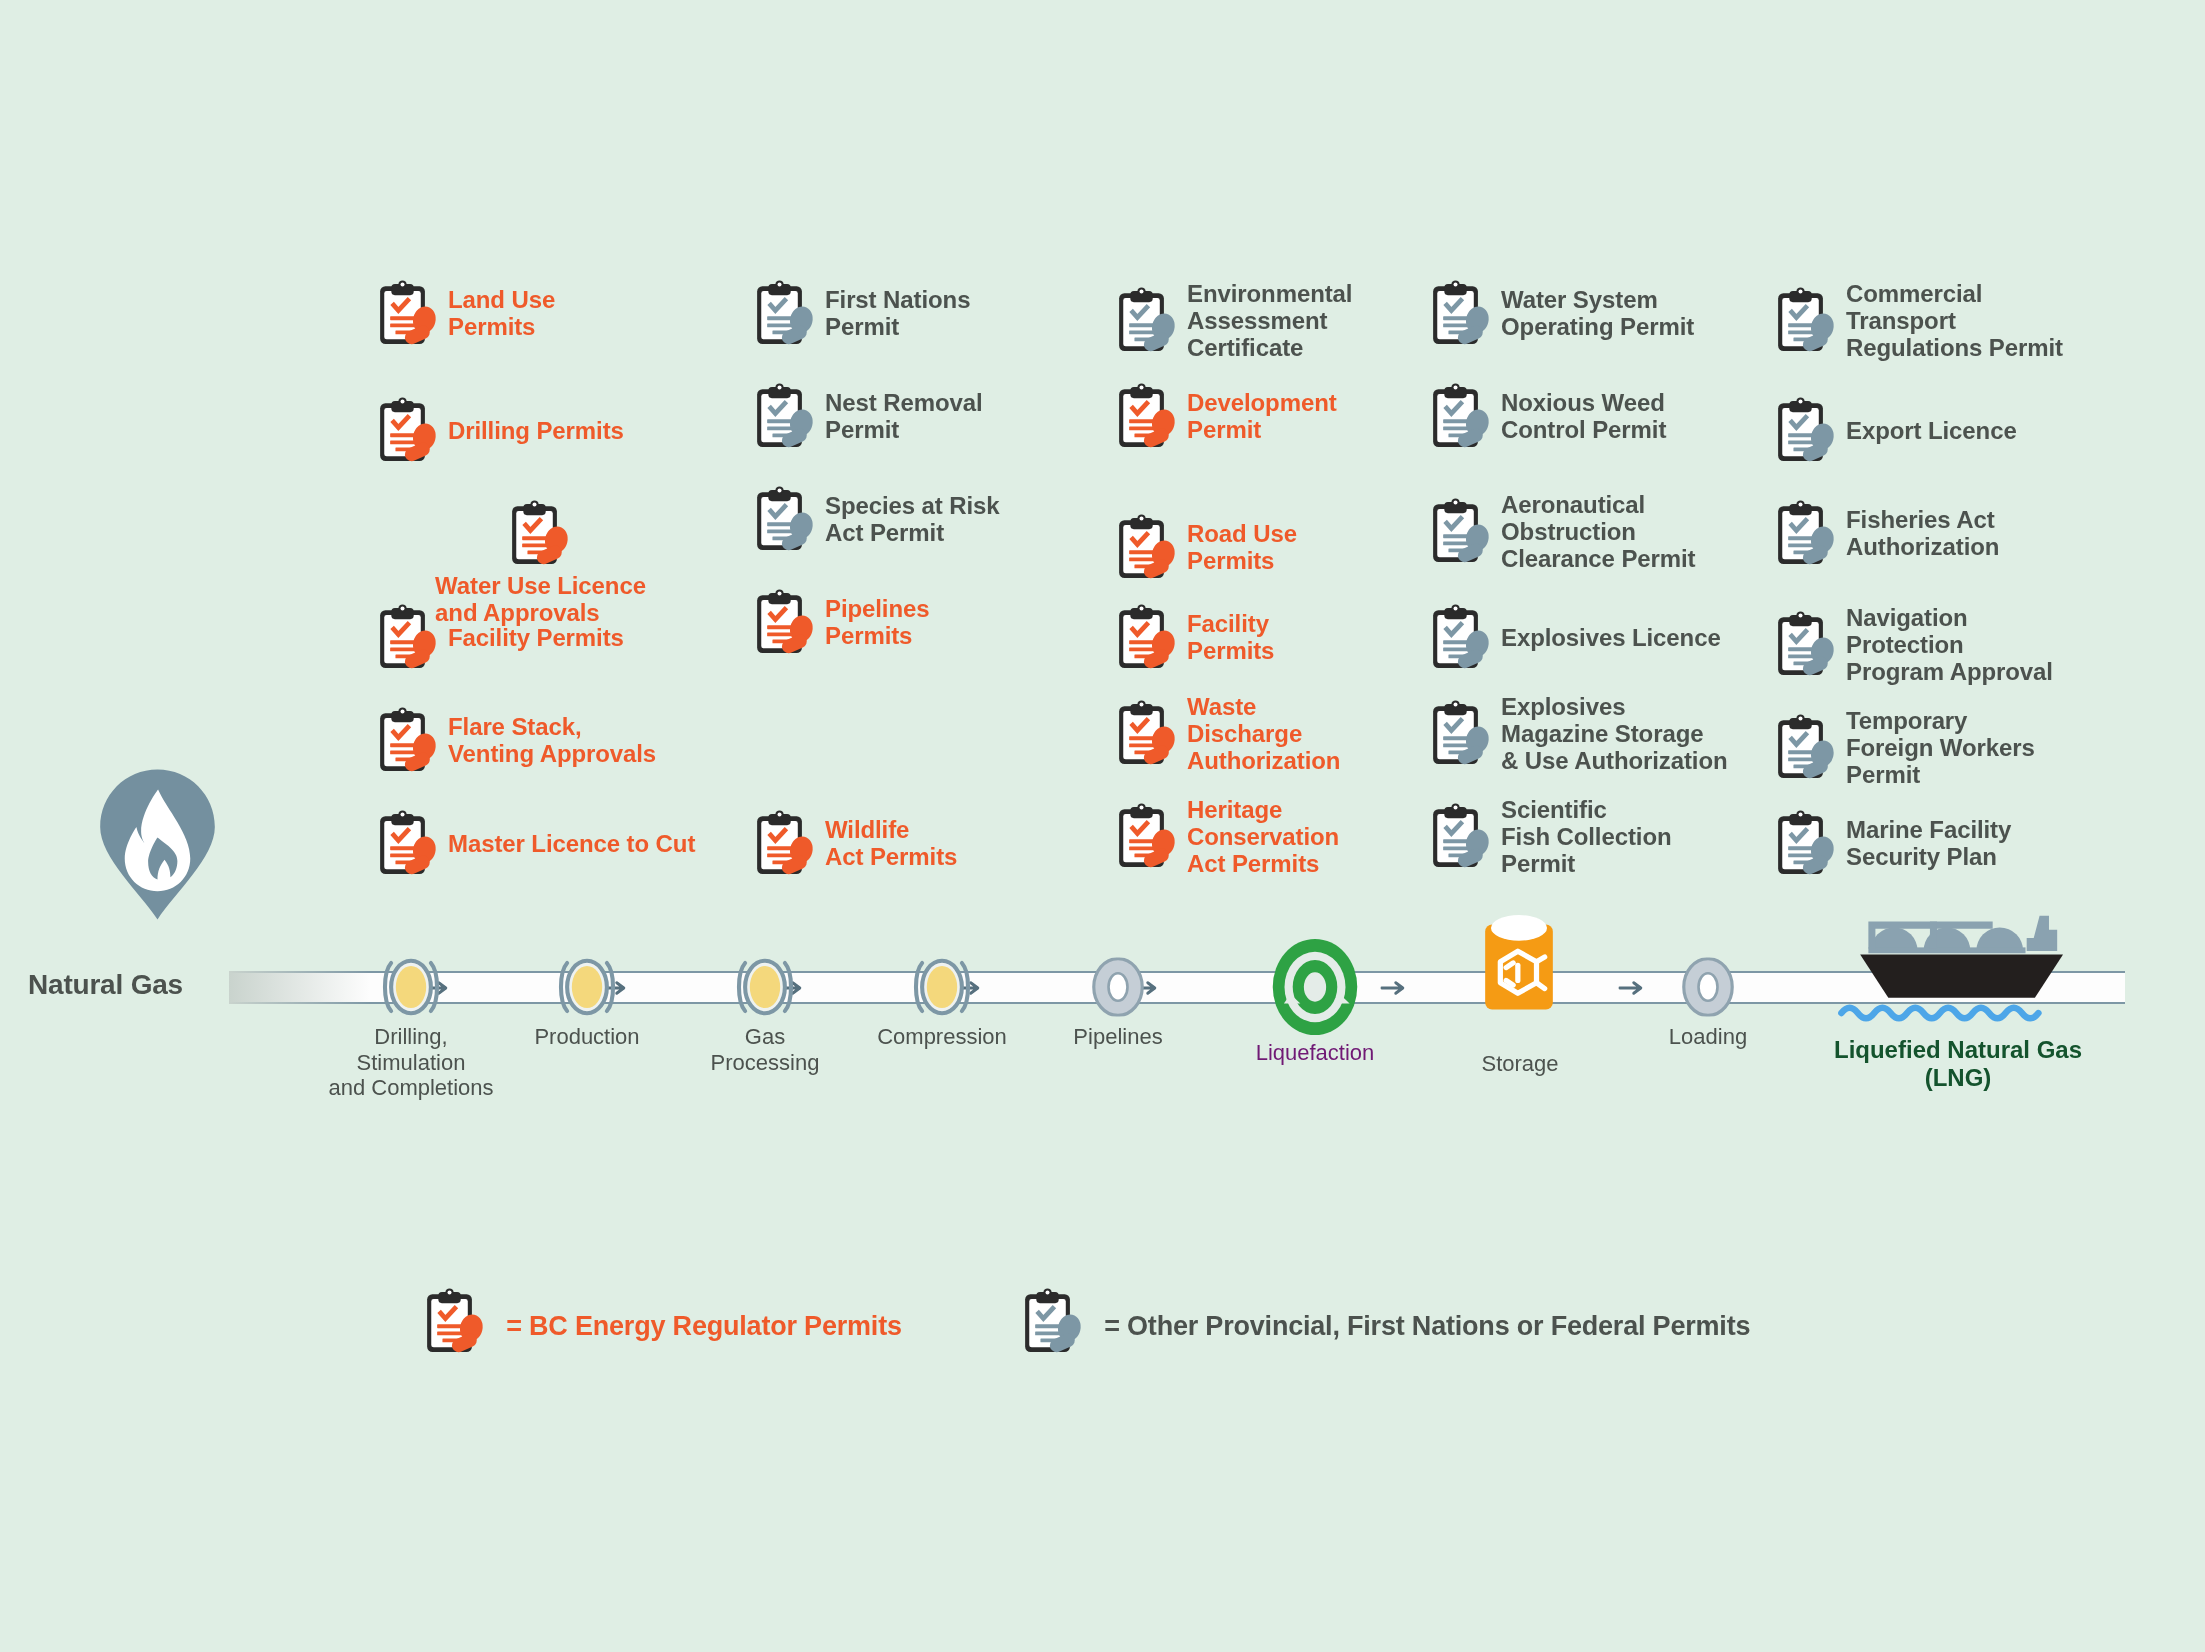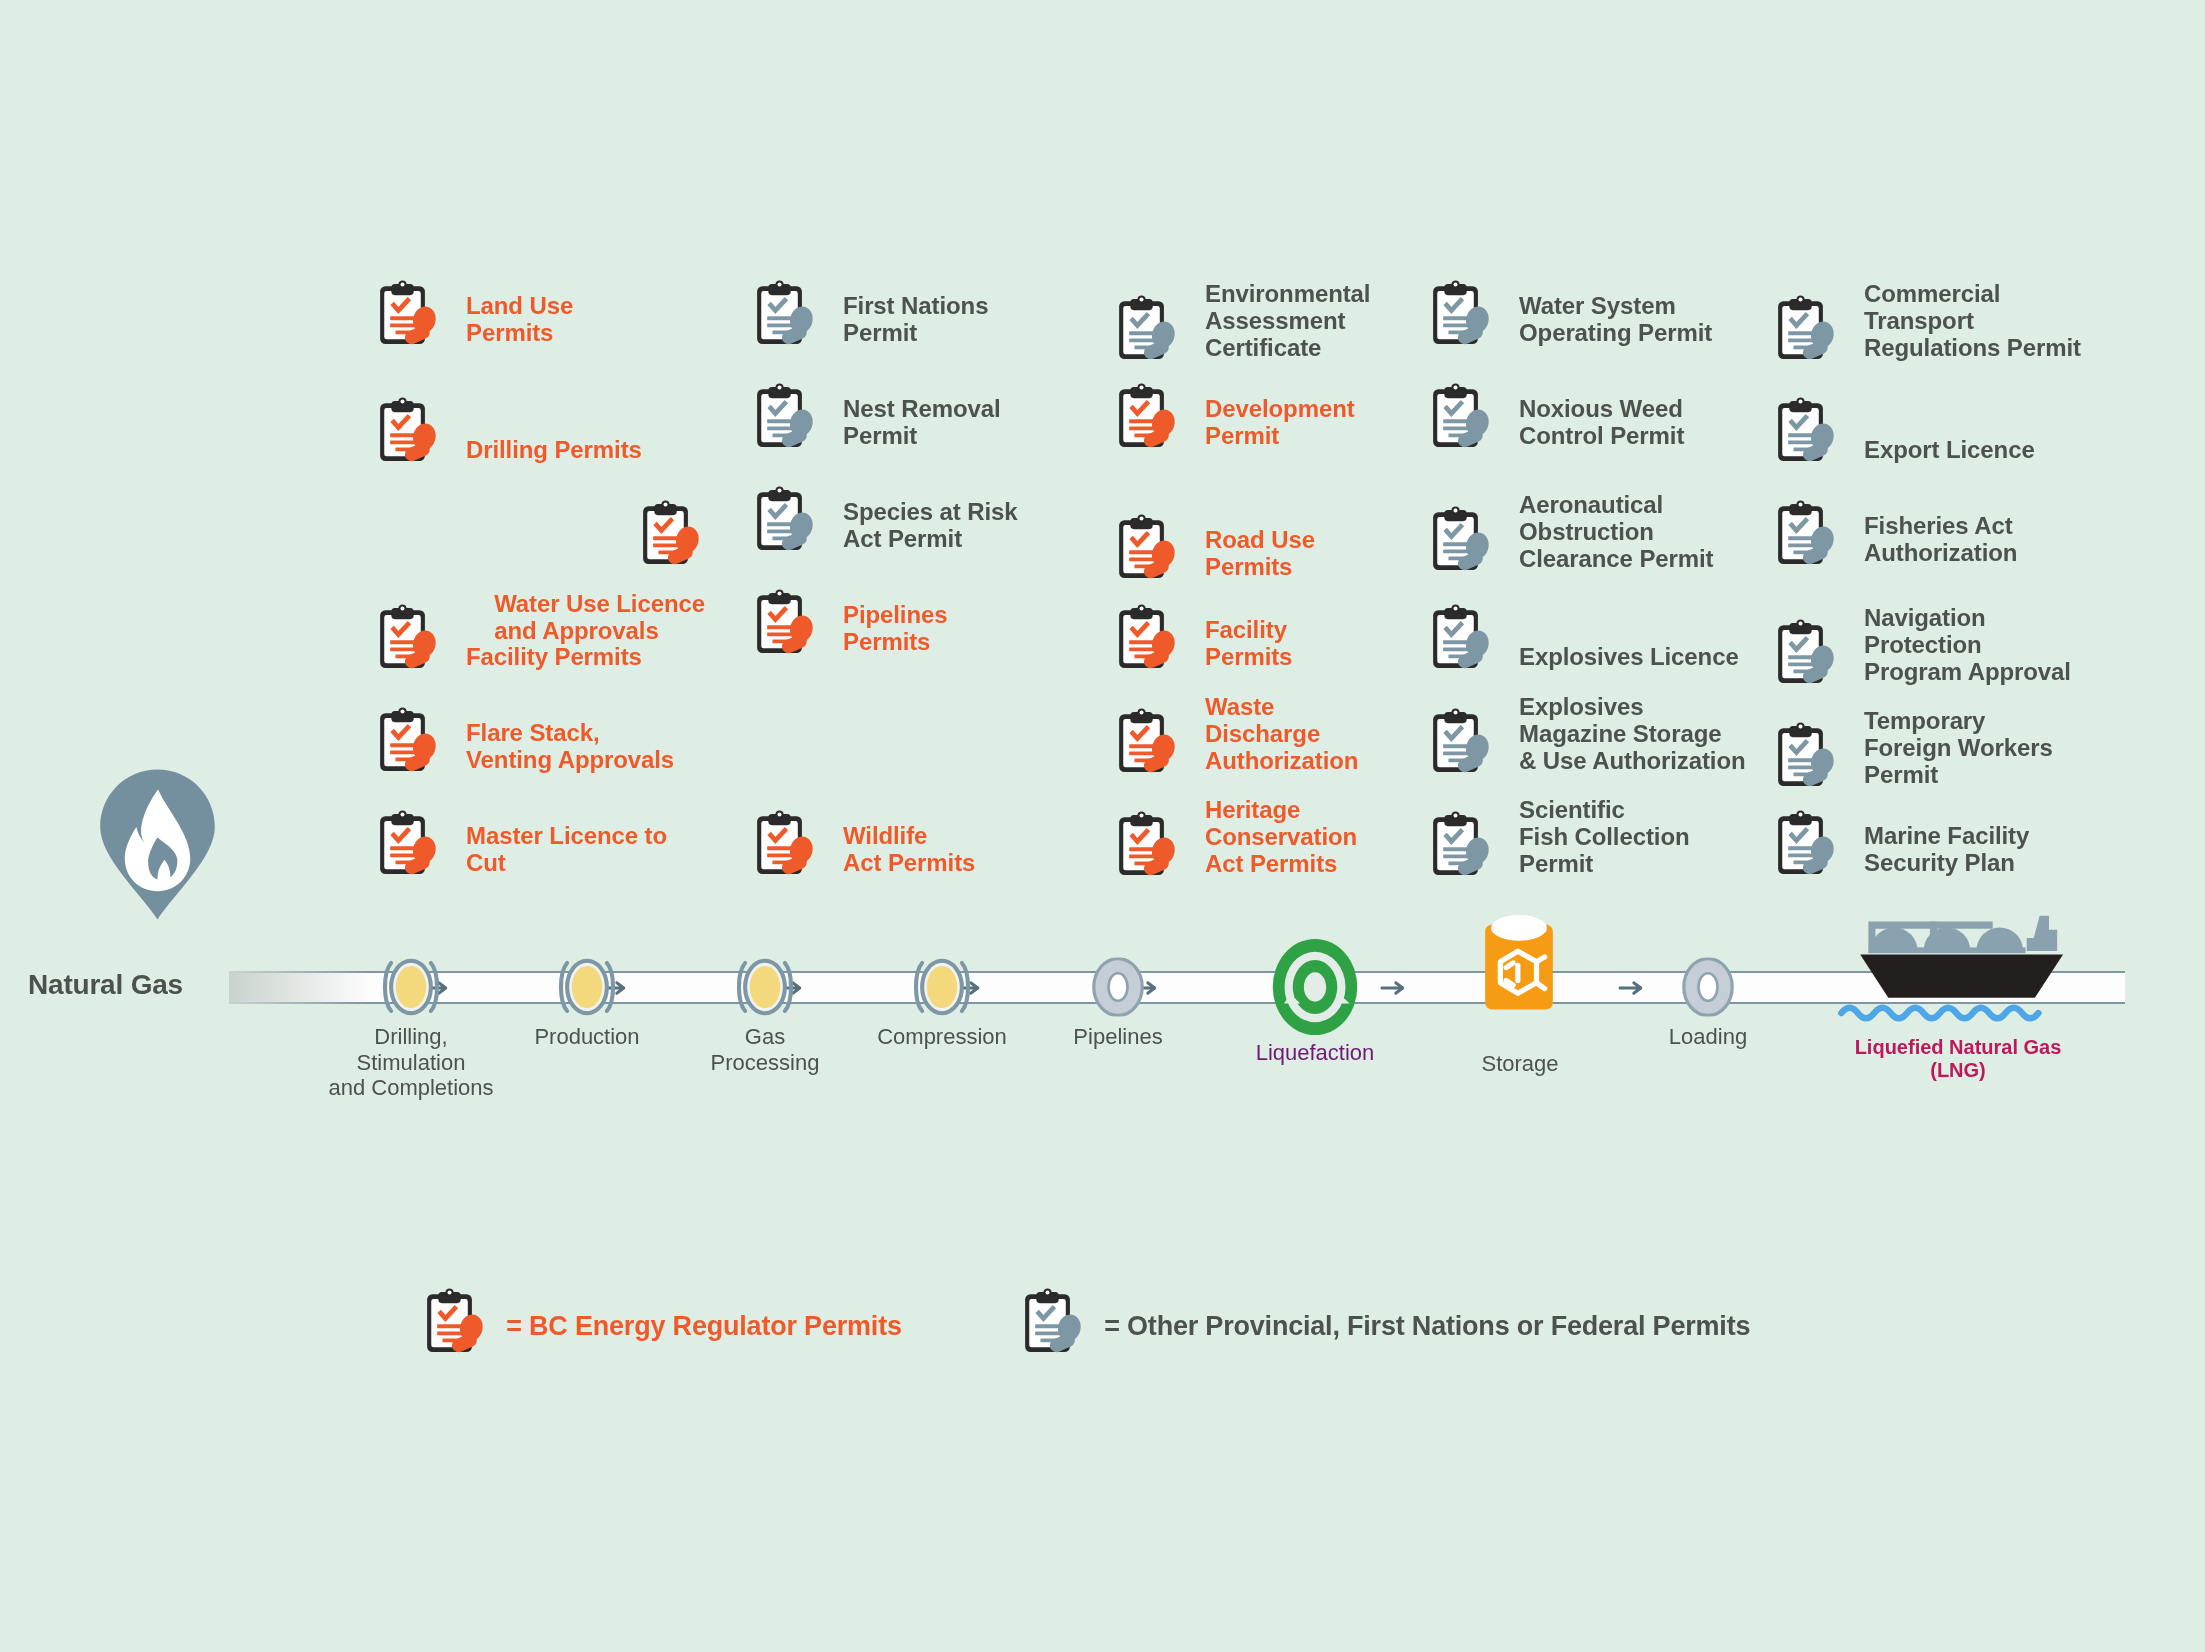--- a/index.html
+++ b/index.html
@@ -7,21 +7,21 @@
     width:2205px;height:1653px;
     background:#dfeee4;
     font-family:"Liberation Sans", sans-serif;
     overflow:hidden;
     position:relative;
   }
   #stage{position:absolute;inset:0;}
 
   
   .grid{position:absolute;left:0;top:0;width:100%;height:100%;}
-  .permit{position:absolute;display:flex;align-items:flex-end;gap:24px;}
+  .permit{position:absolute;display:flex;align-items:center;gap:6px;}
   .permit .ico{flex:0 0 auto;width:66px;height:66px;position:relative;}
   .permit .lbl{
     font-size:24px;line-height:1.12;font-weight:700;
     letter-spacing:-0.1px;white-space:pre-line;
   }
   .permit.ber .lbl{color:#ef5a2a;}
   .permit.oth .lbl{color:#4c524e;}
 
   
   .clip{width:66px;height:66px;display:block;overflow:visible;}
@@ -44,21 +44,21 @@
   }
 
   .node{position:absolute;transform:translate(-50%,-50%);}
   .valve{width:61px;height:69px;}
   .ring{width:59px;height:59px;}
   .node-label{
     position:absolute;transform:translateX(-50%);
     text-align:center;font-size:22px;line-height:1.17;color:#4c524e;
     font-weight:400;white-space:pre-line;
   }
-  .node-label.bold{font-weight:700;font-size:20px;color:#be185d;}
+  .node-label.bold{font-weight:700;font-size:24px;color:#14532d;}
   .node-label.liq{font-weight:400;font-size:22px;color:#701a75;}
 
   .pin{position:absolute;left:99px;top:768px;width:117px;height:153px;}
   .natgas{
     position:absolute;left:28px;top:969px;
     font-size:28px;font-weight:700;color:#4c524e;letter-spacing:-0.2px;
   }
   .storage-icon{position:absolute;left:1484px;top:911px;width:70px;height:112px;}
   .ship{position:absolute;left:1834px;top:904px;width:247px;height:129px;}
 

